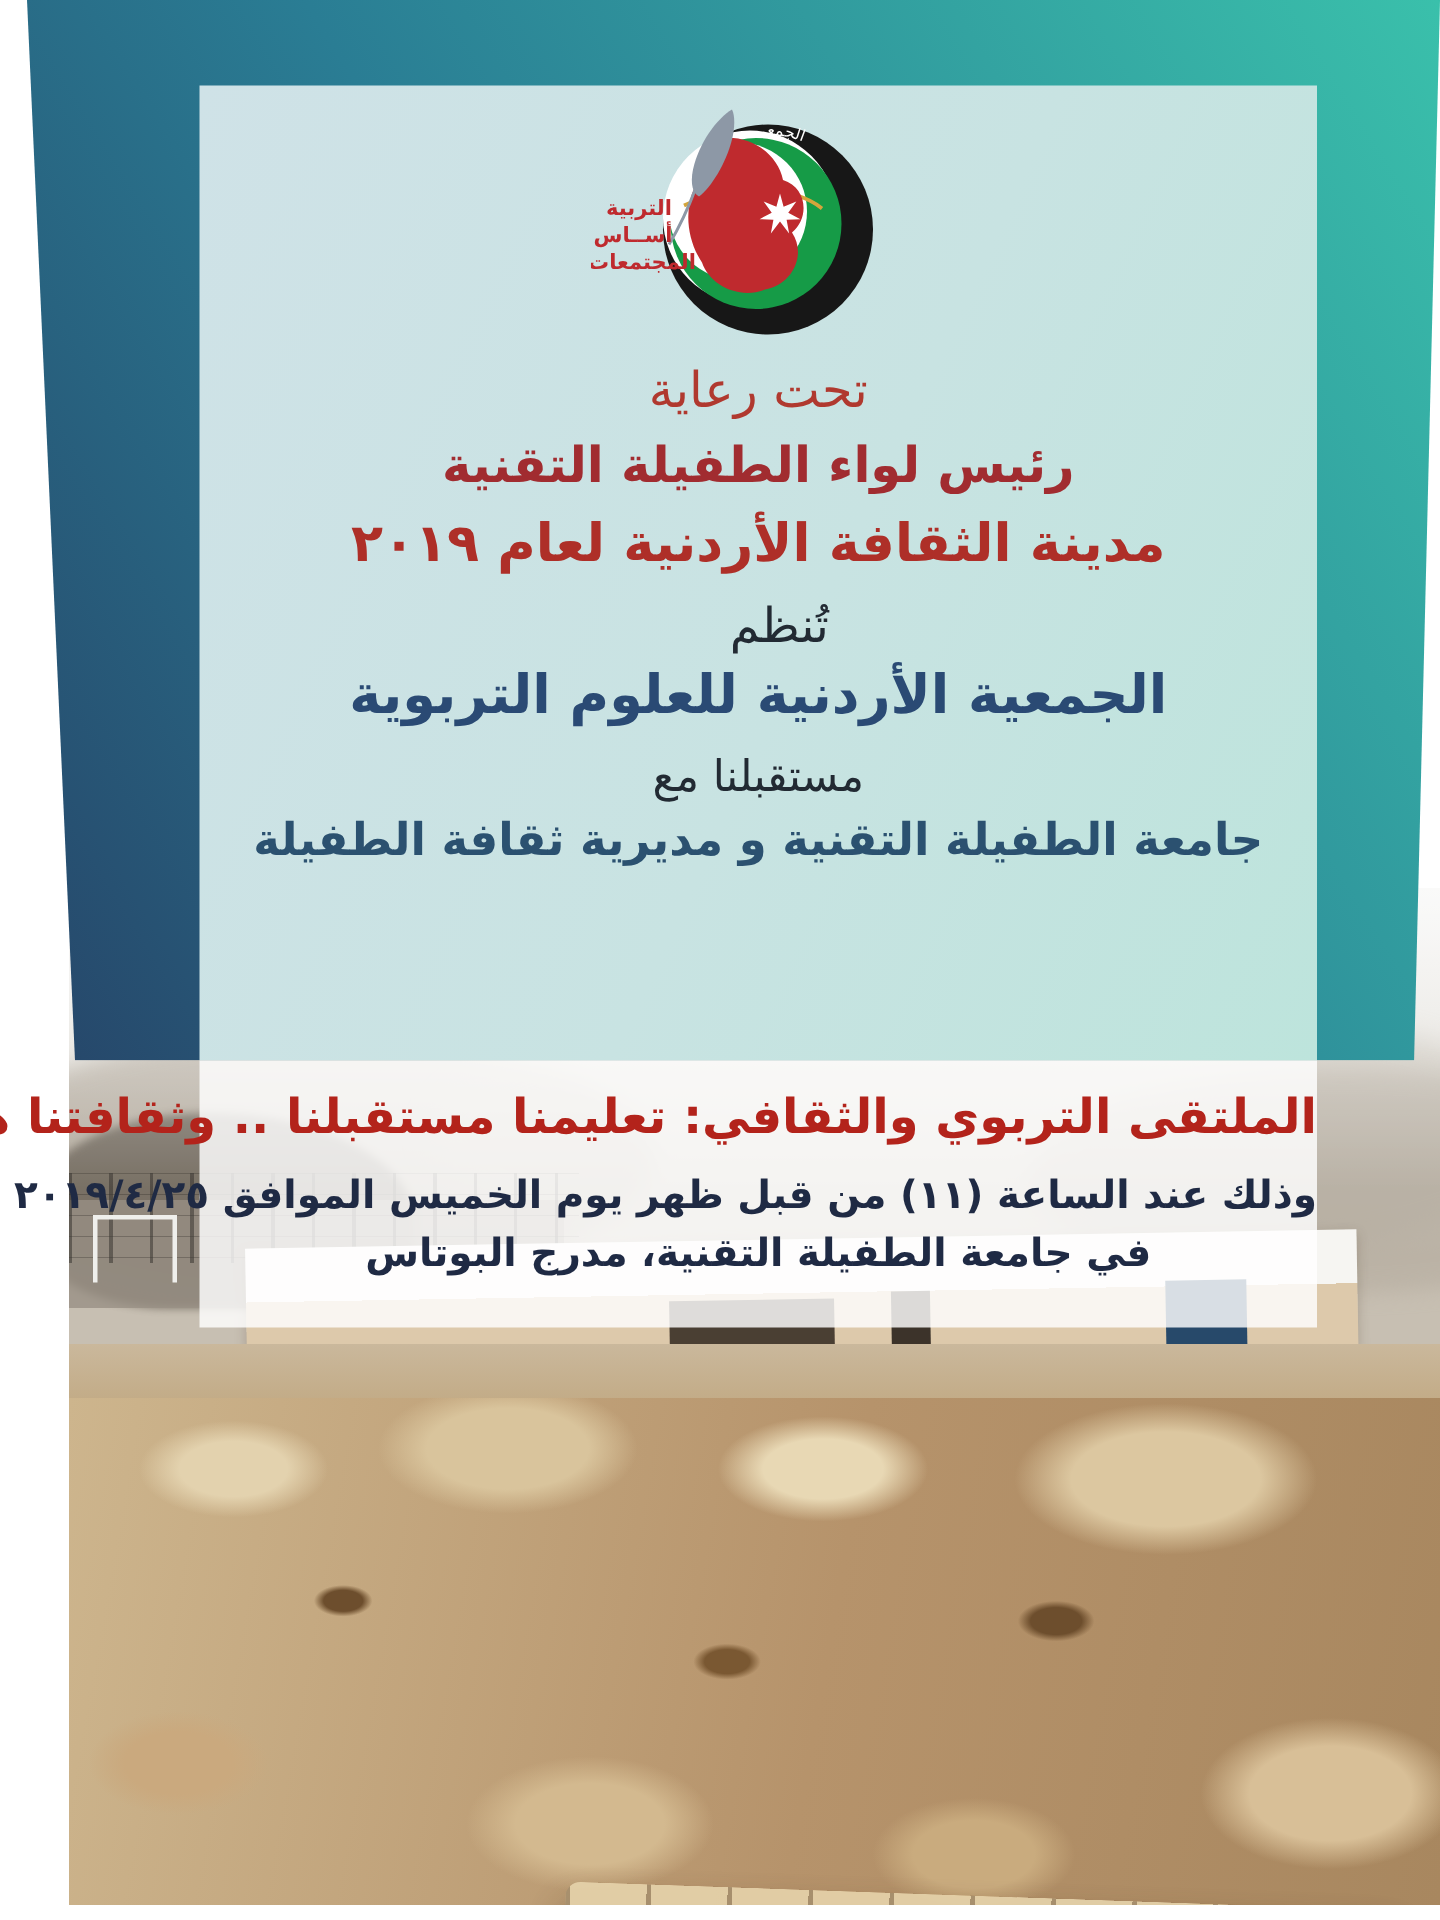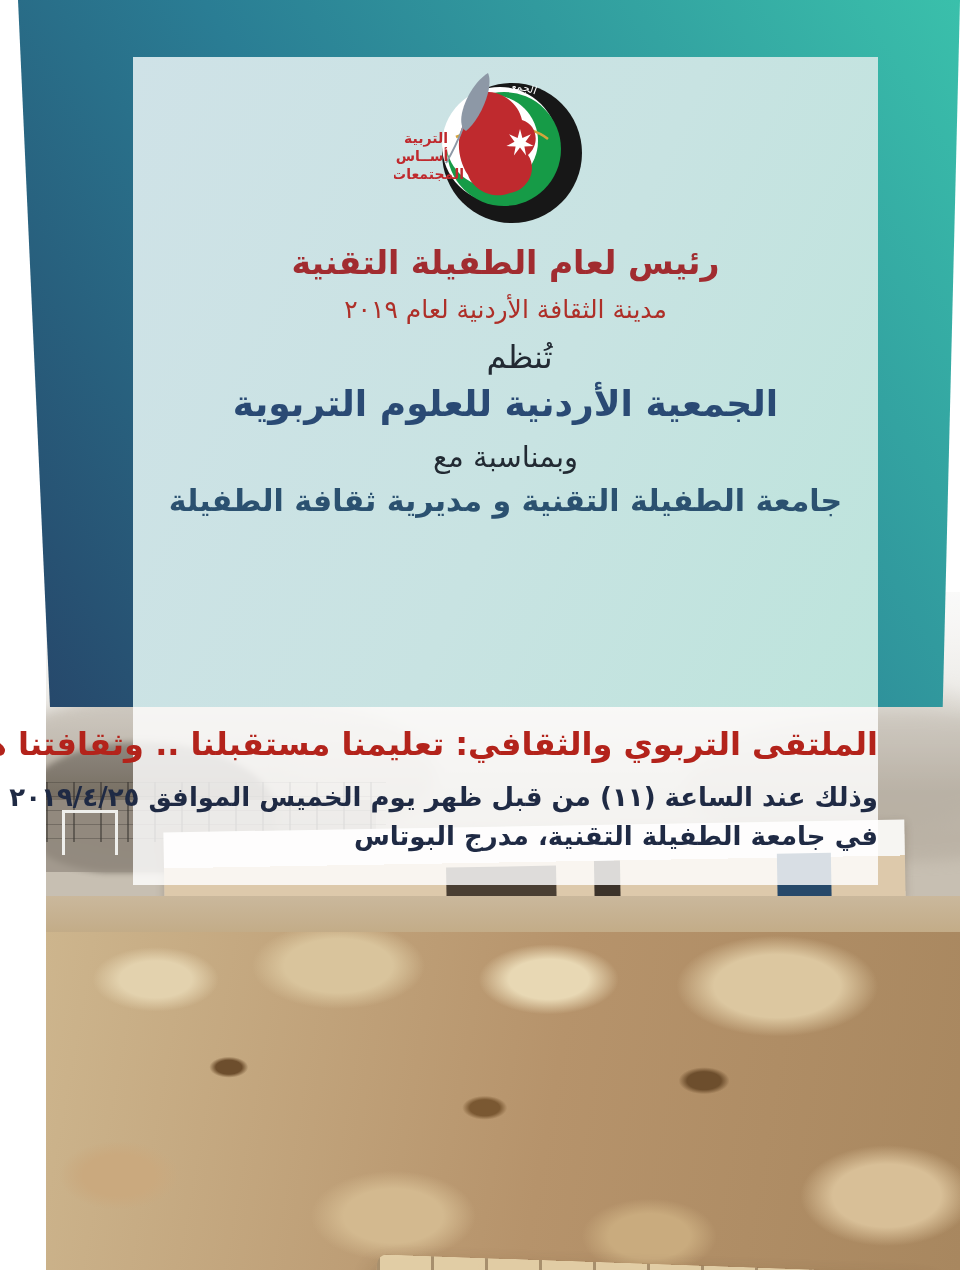--- a/index.html
+++ b/index.html
@@ -55,32 +55,32 @@
   
   .panel{position:absolute;left:133px;top:57px;width:745px;height:650px;z-index:3;
          background:linear-gradient(115deg,#cfe2e7 0%,#c8e3e2 55%,#bde4dc 100%);
          direction:rtl;text-align:center;}
   .logo-wrap{width:224px;margin:6px auto 2px;}
   .line{white-space:nowrap;line-height:1.3;}
   .patronage{margin-top:4px;font-size:33px;color:#b0392f;}
   .patron-name{margin-top:2px;font-size:36px;font-weight:bold;color:#9e2b2b;}
   .patron-title{margin-top:7px;font-size:33px;font-weight:bold;color:#a12c30;}
   .occasion{margin-top:13px;font-size:29px;color:#222a33;}
-  .occasion-hi{margin-top:9px;font-size:25px;font-weight:normal;color:#ae2f28;}
+  .occasion-hi{margin-top:9px;font-size:35px;font-weight:bold;color:#ae2f28;}
   .organize{margin-top:11px;font-size:32px;color:#222a33;padding-left:28px;}
   .organizer{margin-top:2px;font-size:36px;font-weight:bold;color:#2a4a74;}
   .coop{margin-top:11px;font-size:29px;color:#222a33;}
   .partners{margin-top:5px;font-size:30px;font-weight:bold;color:#2b5170;}
 
   
   .band{position:absolute;left:133px;top:707px;width:745px;height:178px;z-index:3;
         background:rgba(255,255,255,.82);direction:rtl;text-align:center;}
   .band-title{margin-top:15px;font-size:32px;font-weight:bold;color:#b3231b;line-height:1.4;white-space:nowrap;}
   .band-time{margin-top:13px;font-size:26px;font-weight:bold;color:#1f2a44;line-height:1.35;white-space:nowrap;}
-  .band-loc{margin-top:4px;font-size:26px;font-weight:bold;color:#1f2a44;line-height:1.35;text-align:right;}
+  .band-loc{margin-top:4px;font-size:26px;font-weight:bold;color:#1f2a44;line-height:1.35;}
 </style>
 </head>
 <body>
 
 <div class="photo">
   <div class="mtn mtn1"></div>
   <div class="mtn mtn2"></div>
   <div class="mtn mtn3"></div>
   <div class="hill-left"></div>
   <div class="field"></div>
@@ -129,25 +129,26 @@
       <path d="M70,62 C64,78 58,90 52,100" stroke="#8d98a6" stroke-width="2" fill="none"></path>
 
       <g font-weight="bold" font-size="14" fill="#bf2a2e" text-anchor="middle">
         <text x="32" y="80">التربية</text>
         <text x="28" y="98">أســاس</text>
         <text x="34" y="116">المجتمعات</text>
       </g>
     </svg>
   </div>
 
-  <div class="line patron-title">رئيس لعام الطفيلة التقنية</div>
+  <div class="line patronage">تحت رعاية</div>
+  <div class="line patron-title">رئيس لواء الطفيلة التقنية</div>
   <div class="line occasion-hi">مدينة الثقافة الأردنية لعام ٢٠١٩</div>
   <div class="line organize">تُنظم</div>
   <div class="line organizer">الجمعية الأردنية للعلوم التربوية</div>
-  <div class="line coop">وبمناسبة مع</div>
+  <div class="line coop">مستقبلنا مع</div>
   <div class="line partners">جامعة الطفيلة التقنية و مديرية ثقافة الطفيلة</div>
 </div>
 
 <div class="band">
   <div class="band-title">الملتقى التربوي والثقافي: تعليمنا مستقبلنا .. وثقافتنا هويتنا</div>
   <div class="band-time">وذلك عند الساعة (١١) من قبل ظهر يوم الخميس الموافق ٢٠١٩/٤/٢٥ م</div>
   <div class="band-loc">في جامعة الطفيلة التقنية، مدرج البوتاس</div>
 </div>
 
 </body></html>

